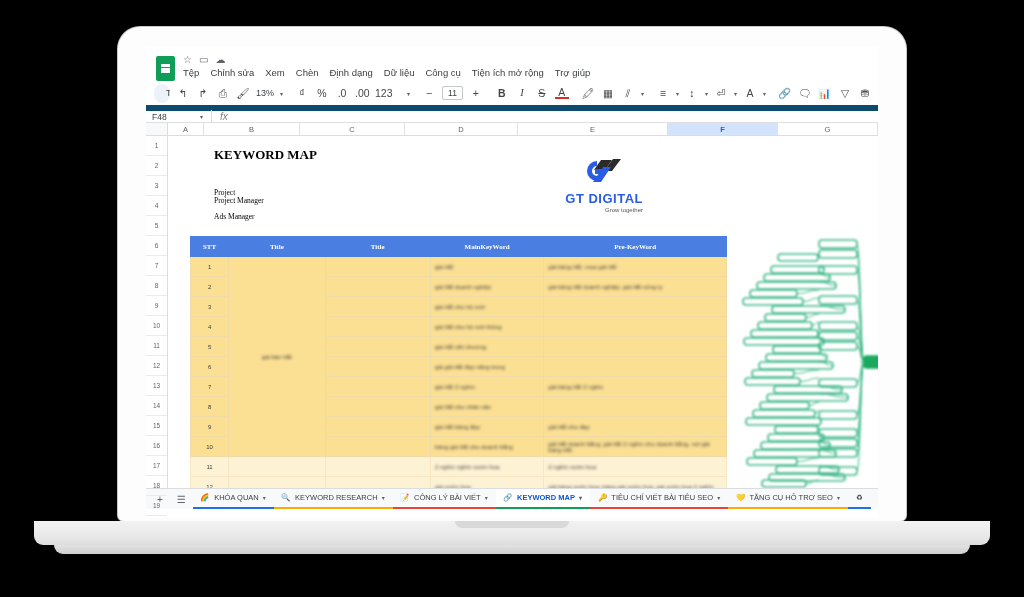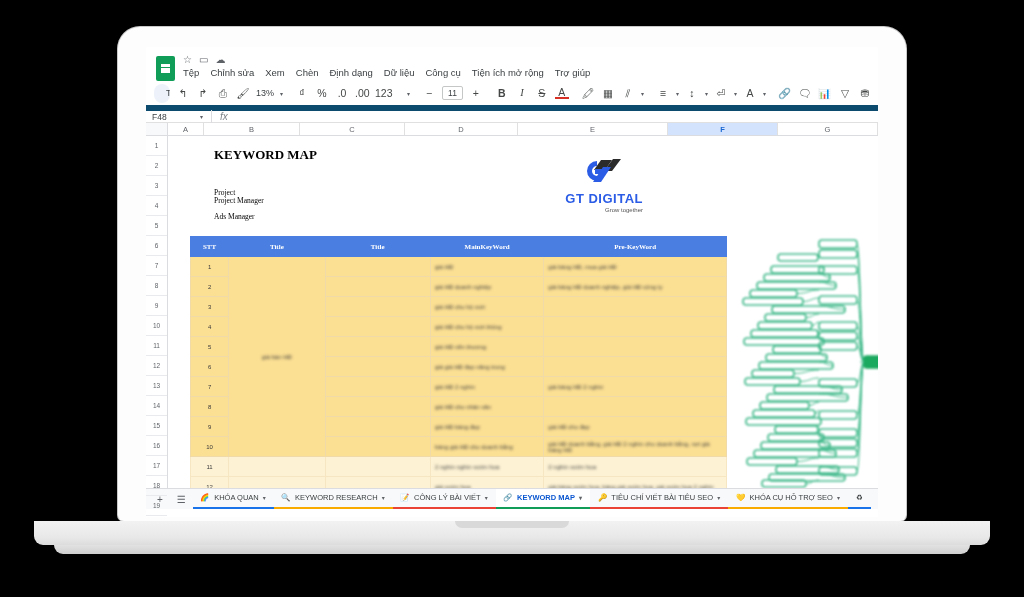--- a/index.html
+++ b/index.html
@@ -584,21 +584,21 @@
             <span>KEYWORD MAP</span>
             <span class="tcaret">▾</span>
           </div>
           <div class="tab" style="border-bottom-color: rgb(234, 67, 53);">
             <span class="temoji">🔑</span>
             <span>TIÊU CHÍ VIẾT BÀI TIÊU SEO</span>
             <span class="tcaret">▾</span>
           </div>
           <div class="tab" style="border-bottom-color: rgb(249, 171, 0);">
             <span class="temoji">💛</span>
-            <span>KHÓA CỤ HỖ TRỢ SEO</span>
+            <span>TẶNG CỤ HỖ TRỢ SEO</span>
             <span class="tcaret">▾</span>
           </div>
           <div class="tab" style="border-bottom-color: rgb(26, 115, 232);">
             <span class="temoji">♻</span>
           </div>
         </div>
     </div>
 
   </div>
 </div>

